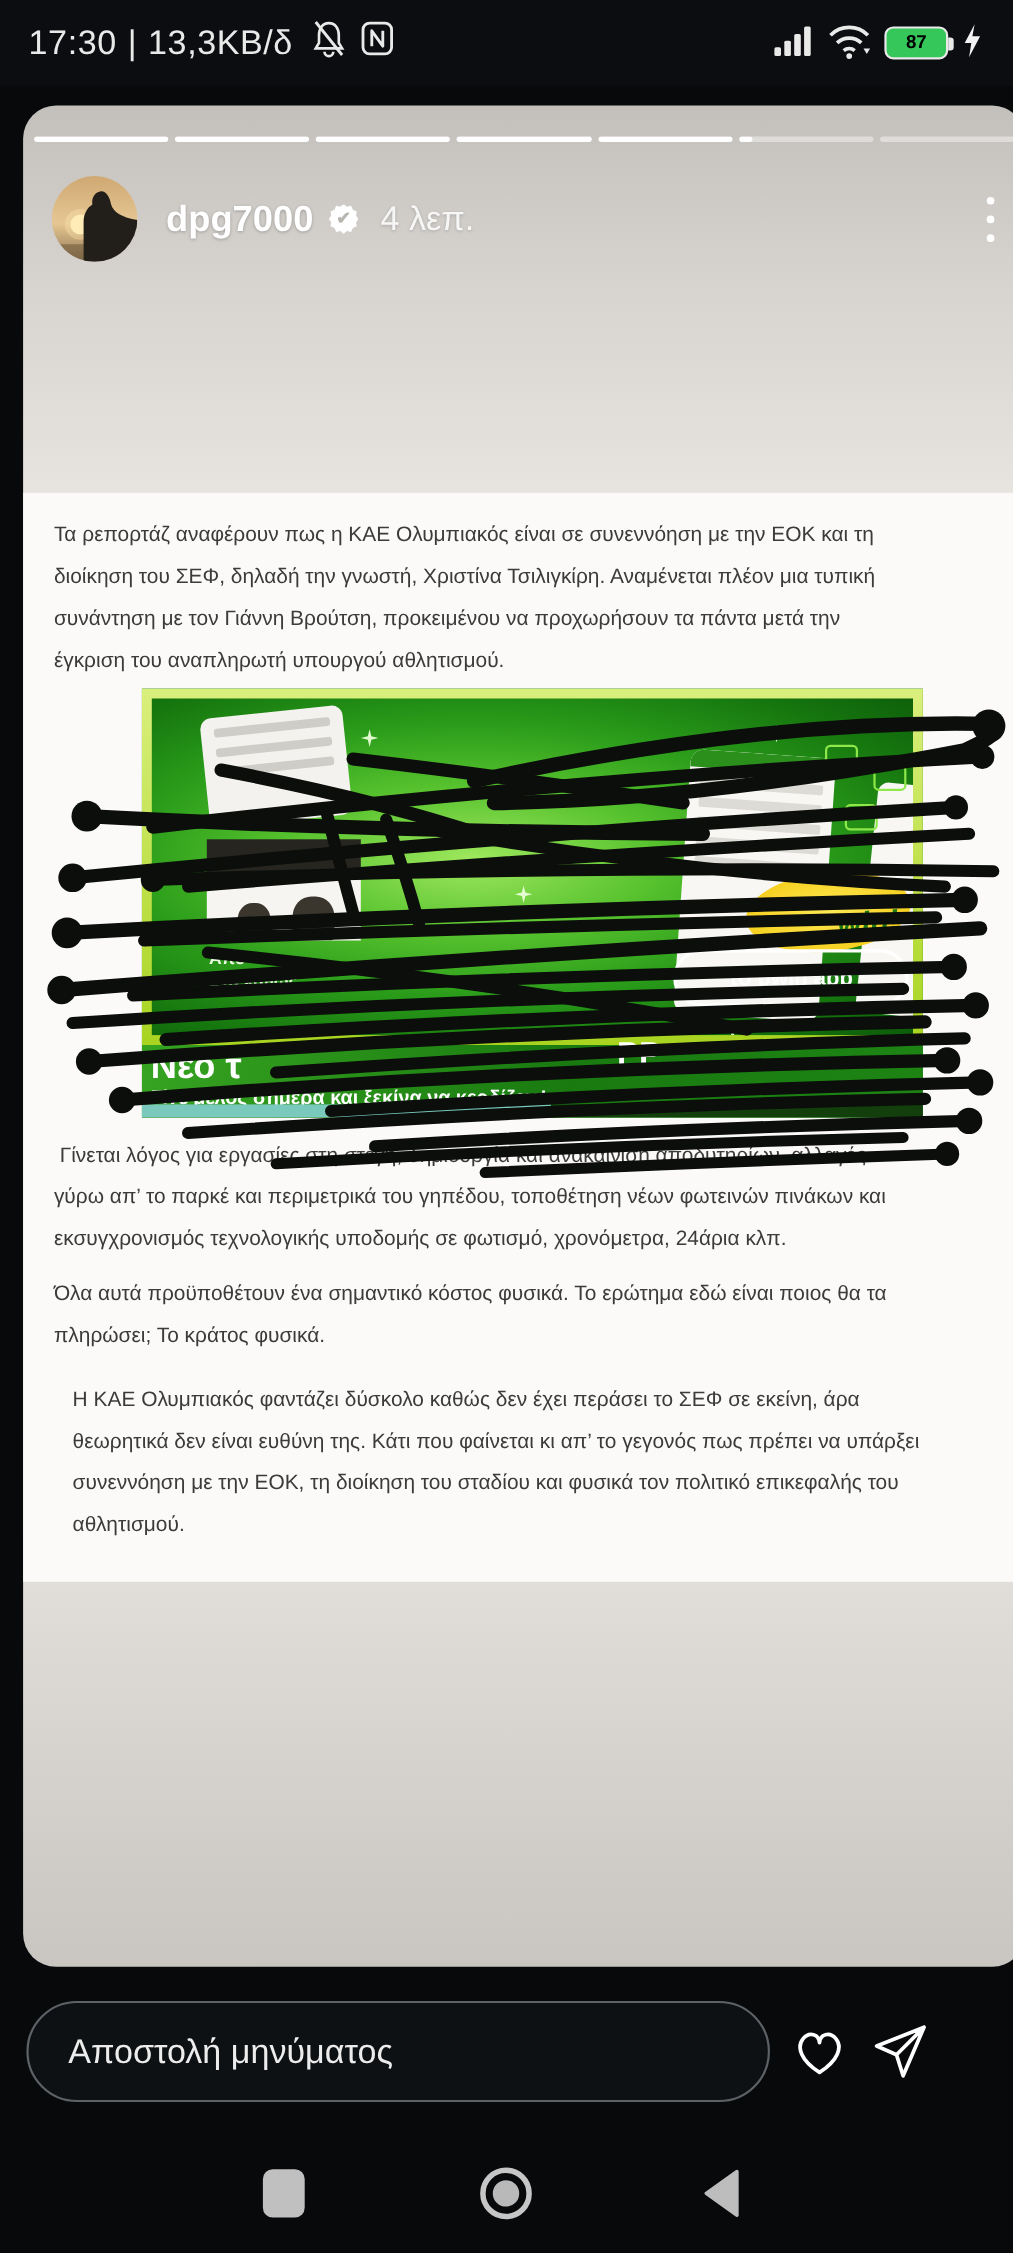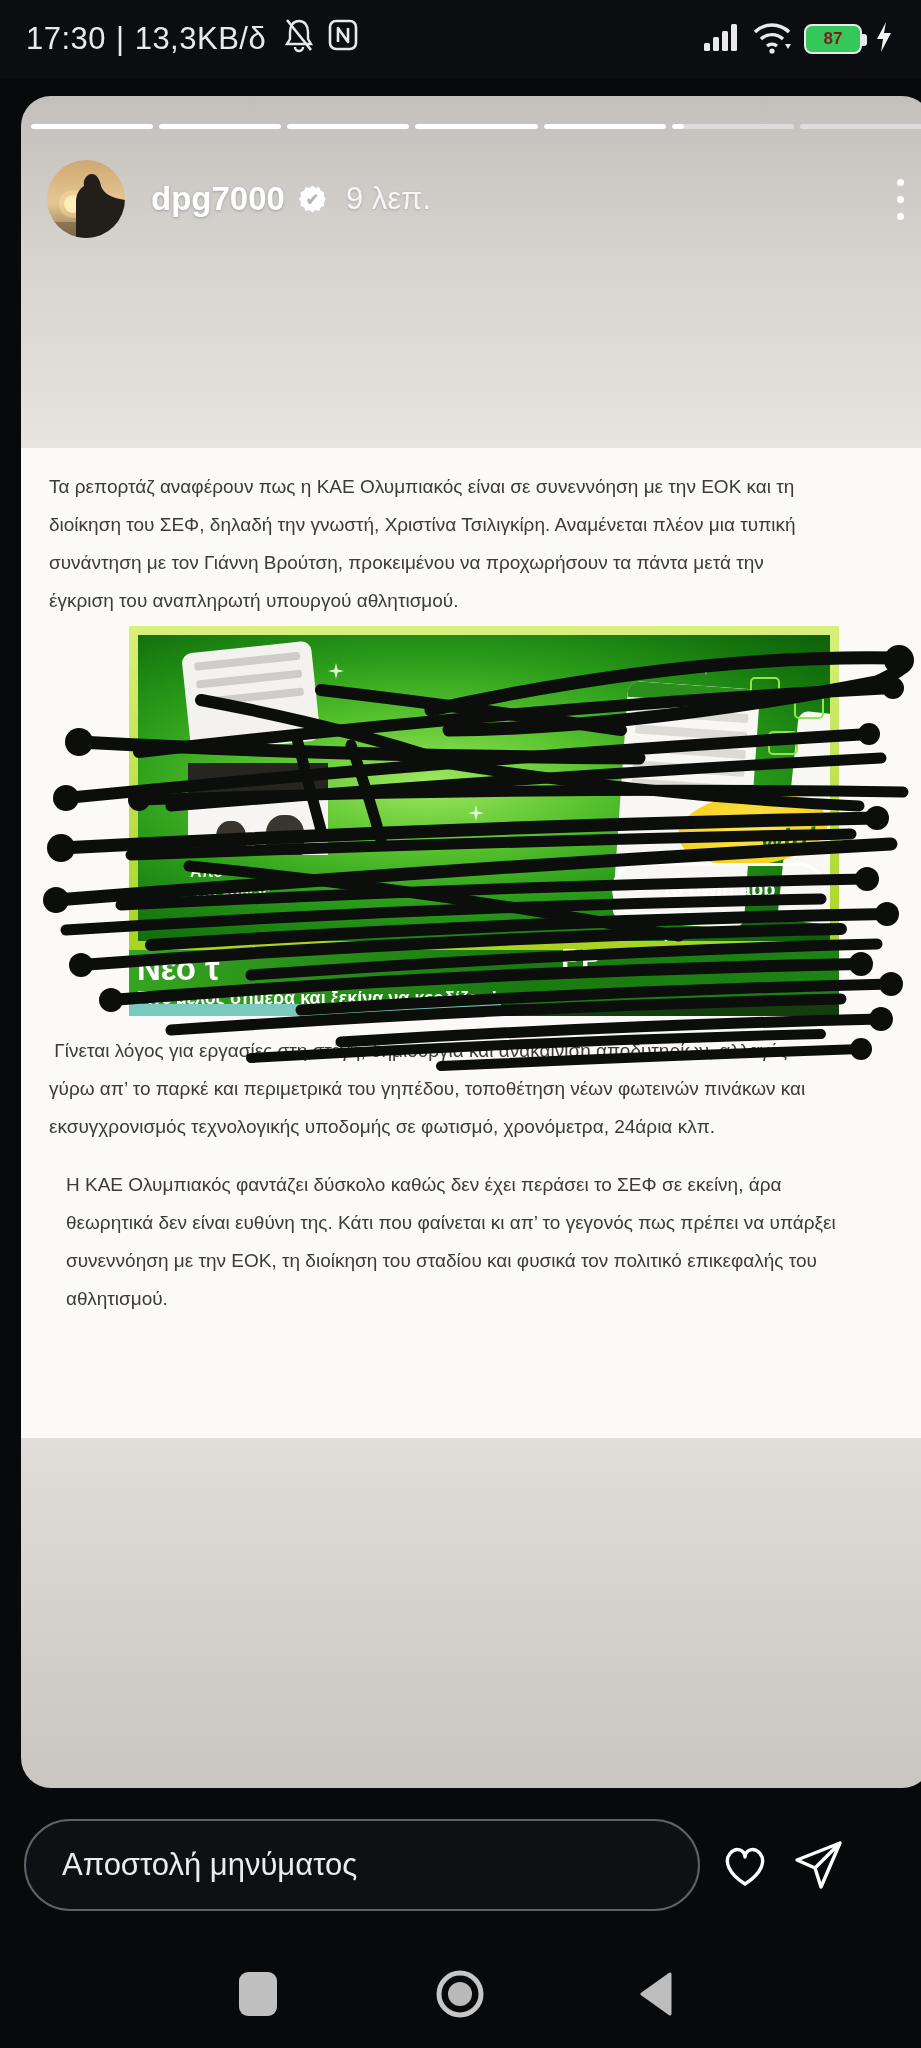--- a/index.html
+++ b/index.html
@@ -7,21 +7,21 @@
   body { font-family:"Liberation Sans", sans-serif; }
   #screen { position:relative; width:921px; height:2048px; background:#07090b; overflow:hidden; }
 
   
   .statusbar { position:absolute; top:0; left:0; width:921px; height:78px; background:#0b0d10;
     display:flex; align-items:center; justify-content:space-between; padding:0 26px; color:#e9e9e9; }
   .sb-left { display:flex; align-items:center; gap:10px; font-size:31px; font-weight:500; letter-spacing:.5px; }
   .sb-right { display:flex; align-items:center; gap:11px; }
   .batt { position:relative; width:58px; height:30px; border:2px solid #e9e9e9; border-radius:8px;
     background:#35c75a; display:flex; align-items:center; justify-content:center;
-    font-size:17px; font-weight:bold; color:#7f1d1d; }
+    font-size:17px; font-weight:bold; color:#000000; }
   .batt:after { content:""; position:absolute; right:-7px; top:8px; width:5px; height:12px; background:#e9e9e9; border-radius:0 3px 3px 0; }
 
   
   .story-card { position:absolute; left:21px; top:96px; width:911px; height:1692px; border-radius:30px; overflow:hidden;
     background:linear-gradient(180deg,#c3c0bc 0%, #d6d3cf 9%, #e9e5e1 22%, #ece8e4 70%, #d2cfcb 92%, #c9c6c2 100%); }
 
   .progress-row { position:absolute; top:28px; left:10px; right:10px; display:flex; gap:6px; }
   .seg { flex:1; height:5px; background:rgba(255,255,255,.42); border-radius:3px; overflow:hidden; }
   .seg .fill { height:100%; background:#ffffff; border-radius:3px; }
 
@@ -184,21 +184,21 @@
           </defs>
           <rect width="78" height="78" fill="url(#sky)"></rect>
           <circle cx="26" cy="44" r="9" fill="#ffeebb"></circle>
           <circle cx="26" cy="44" r="14" fill="#ffe9ae" opacity="0.35"></circle>
           <rect x="0" y="62" width="78" height="16" fill="#6f5a3d" opacity="0.55"></rect>
           <path d="M44 14 c-5 1 -8 6 -7 12 c-5 3 -8 9 -8 16 L29 78 L78 78 L78 40 c-14 -2 -22 -7 -24 -14 c-1 -7 -5 -13 -10 -12 Z" fill="#221f1a"></path>
         </svg>
       </div>
       <span class="username">dpg7000</span>
       <span class="badge">✔</span>
-      <span class="time-ago">9 λεπ.</span>
+      <span class="time-ago">4 λεπ.</span>
       <span class="menu-dots">
           <i></i>
           <i></i>
           <i></i>
         </span>
     </div>
 
     <div class="article">
       <p class="p1">Τα ρεπορτάζ αναφέρουν πως η ΚΑΕ Ολυμπιακός είναι σε συνεννόηση με την ΕΟΚ και τη
 διοίκηση του ΣΕΦ, δηλαδή την γνωστή, Χριστίνα Τσιλιγκίρη. Αναμένεται πλέον μια τυπική
@@ -250,20 +250,22 @@
           <span class="ad-frag">ΡΡ</span>
           <span class="ad-subline">Γίνε μέλος σήμερα και ξεκίνα να κερδίζεις!</span>
           <span class="ad-teal"></span>
           <span class="ad-teal-rest"></span>
         </div>
       </div>
 
       <p class="p2"> Γίνεται λόγος για εργασίες στη στέγη, δημιουργία και ανακαίνιση αποδυτηρίων, αλλαγές
 γύρω απ’ το παρκέ και περιμετρικά του γηπέδου, τοποθέτηση νέων φωτεινών πινάκων και
 εκσυγχρονισμός τεχνολογικής υποδομής σε φωτισμό, χρονόμετρα, 24άρια κλπ.</p>
+      <p class="p3">Όλα αυτά προϋποθέτουν ένα σημαντικό κόστος φυσικά. Το ερώτημα εδώ είναι ποιος θα τα
+πληρώσει; Το κράτος φυσικά.</p>
       <p class="p4">Η ΚΑΕ Ολυμπιακός φαντάζει δύσκολο καθώς δεν έχει περάσει το ΣΕΦ σε εκείνη, άρα
 θεωρητικά δεν είναι ευθύνη της. Κάτι που φαίνεται κι απ’ το γεγονός πως πρέπει να υπάρξει
 συνεννόηση με την ΕΟΚ, τη διοίκηση του σταδίου και φυσικά τον πολιτικό επικεφαλής του
 αθλητισμού.</p>
     </div>
 
     <svg class="scribbles" viewBox="0 0 890 440" style="top:540px;">
       <path d="M392 74 Q650 18 858 22 Q882 26 838 46 Q600 92 410 94" stroke-width="13"></path>
       <circle cx="860" cy="24" r="15"></circle>
       <path d="M100 116 Q500 70 854 52" stroke-width="12"></path>

